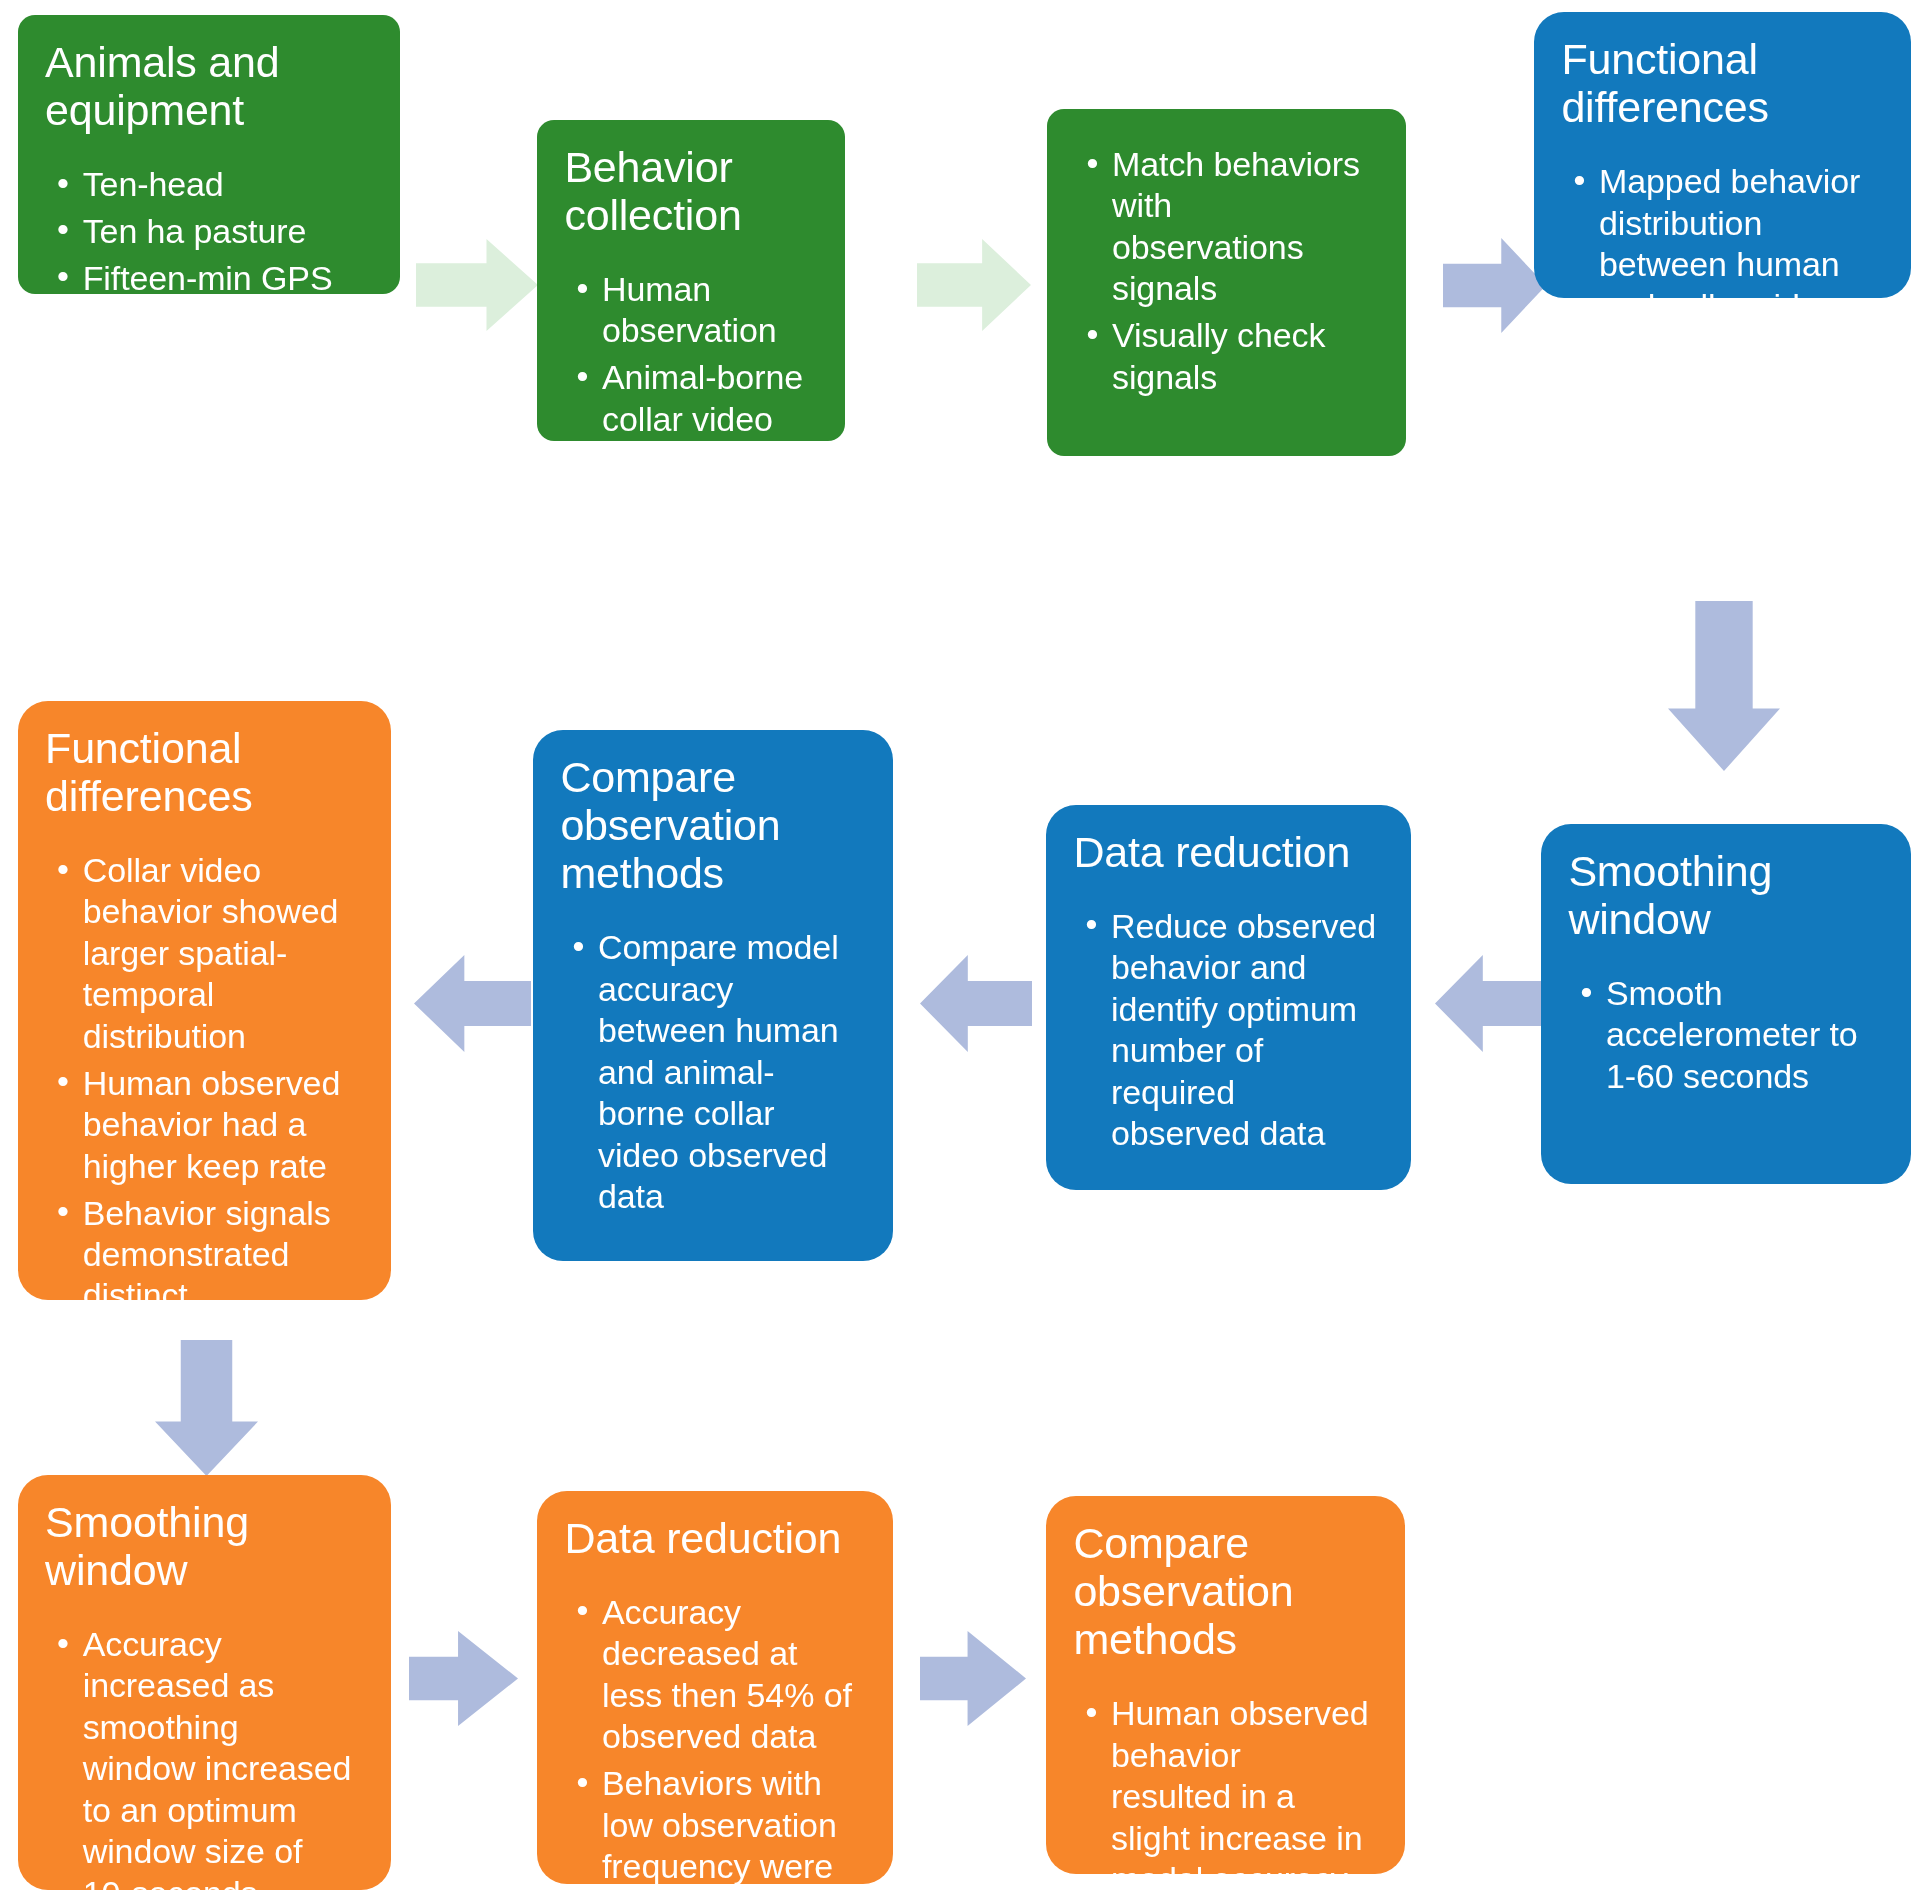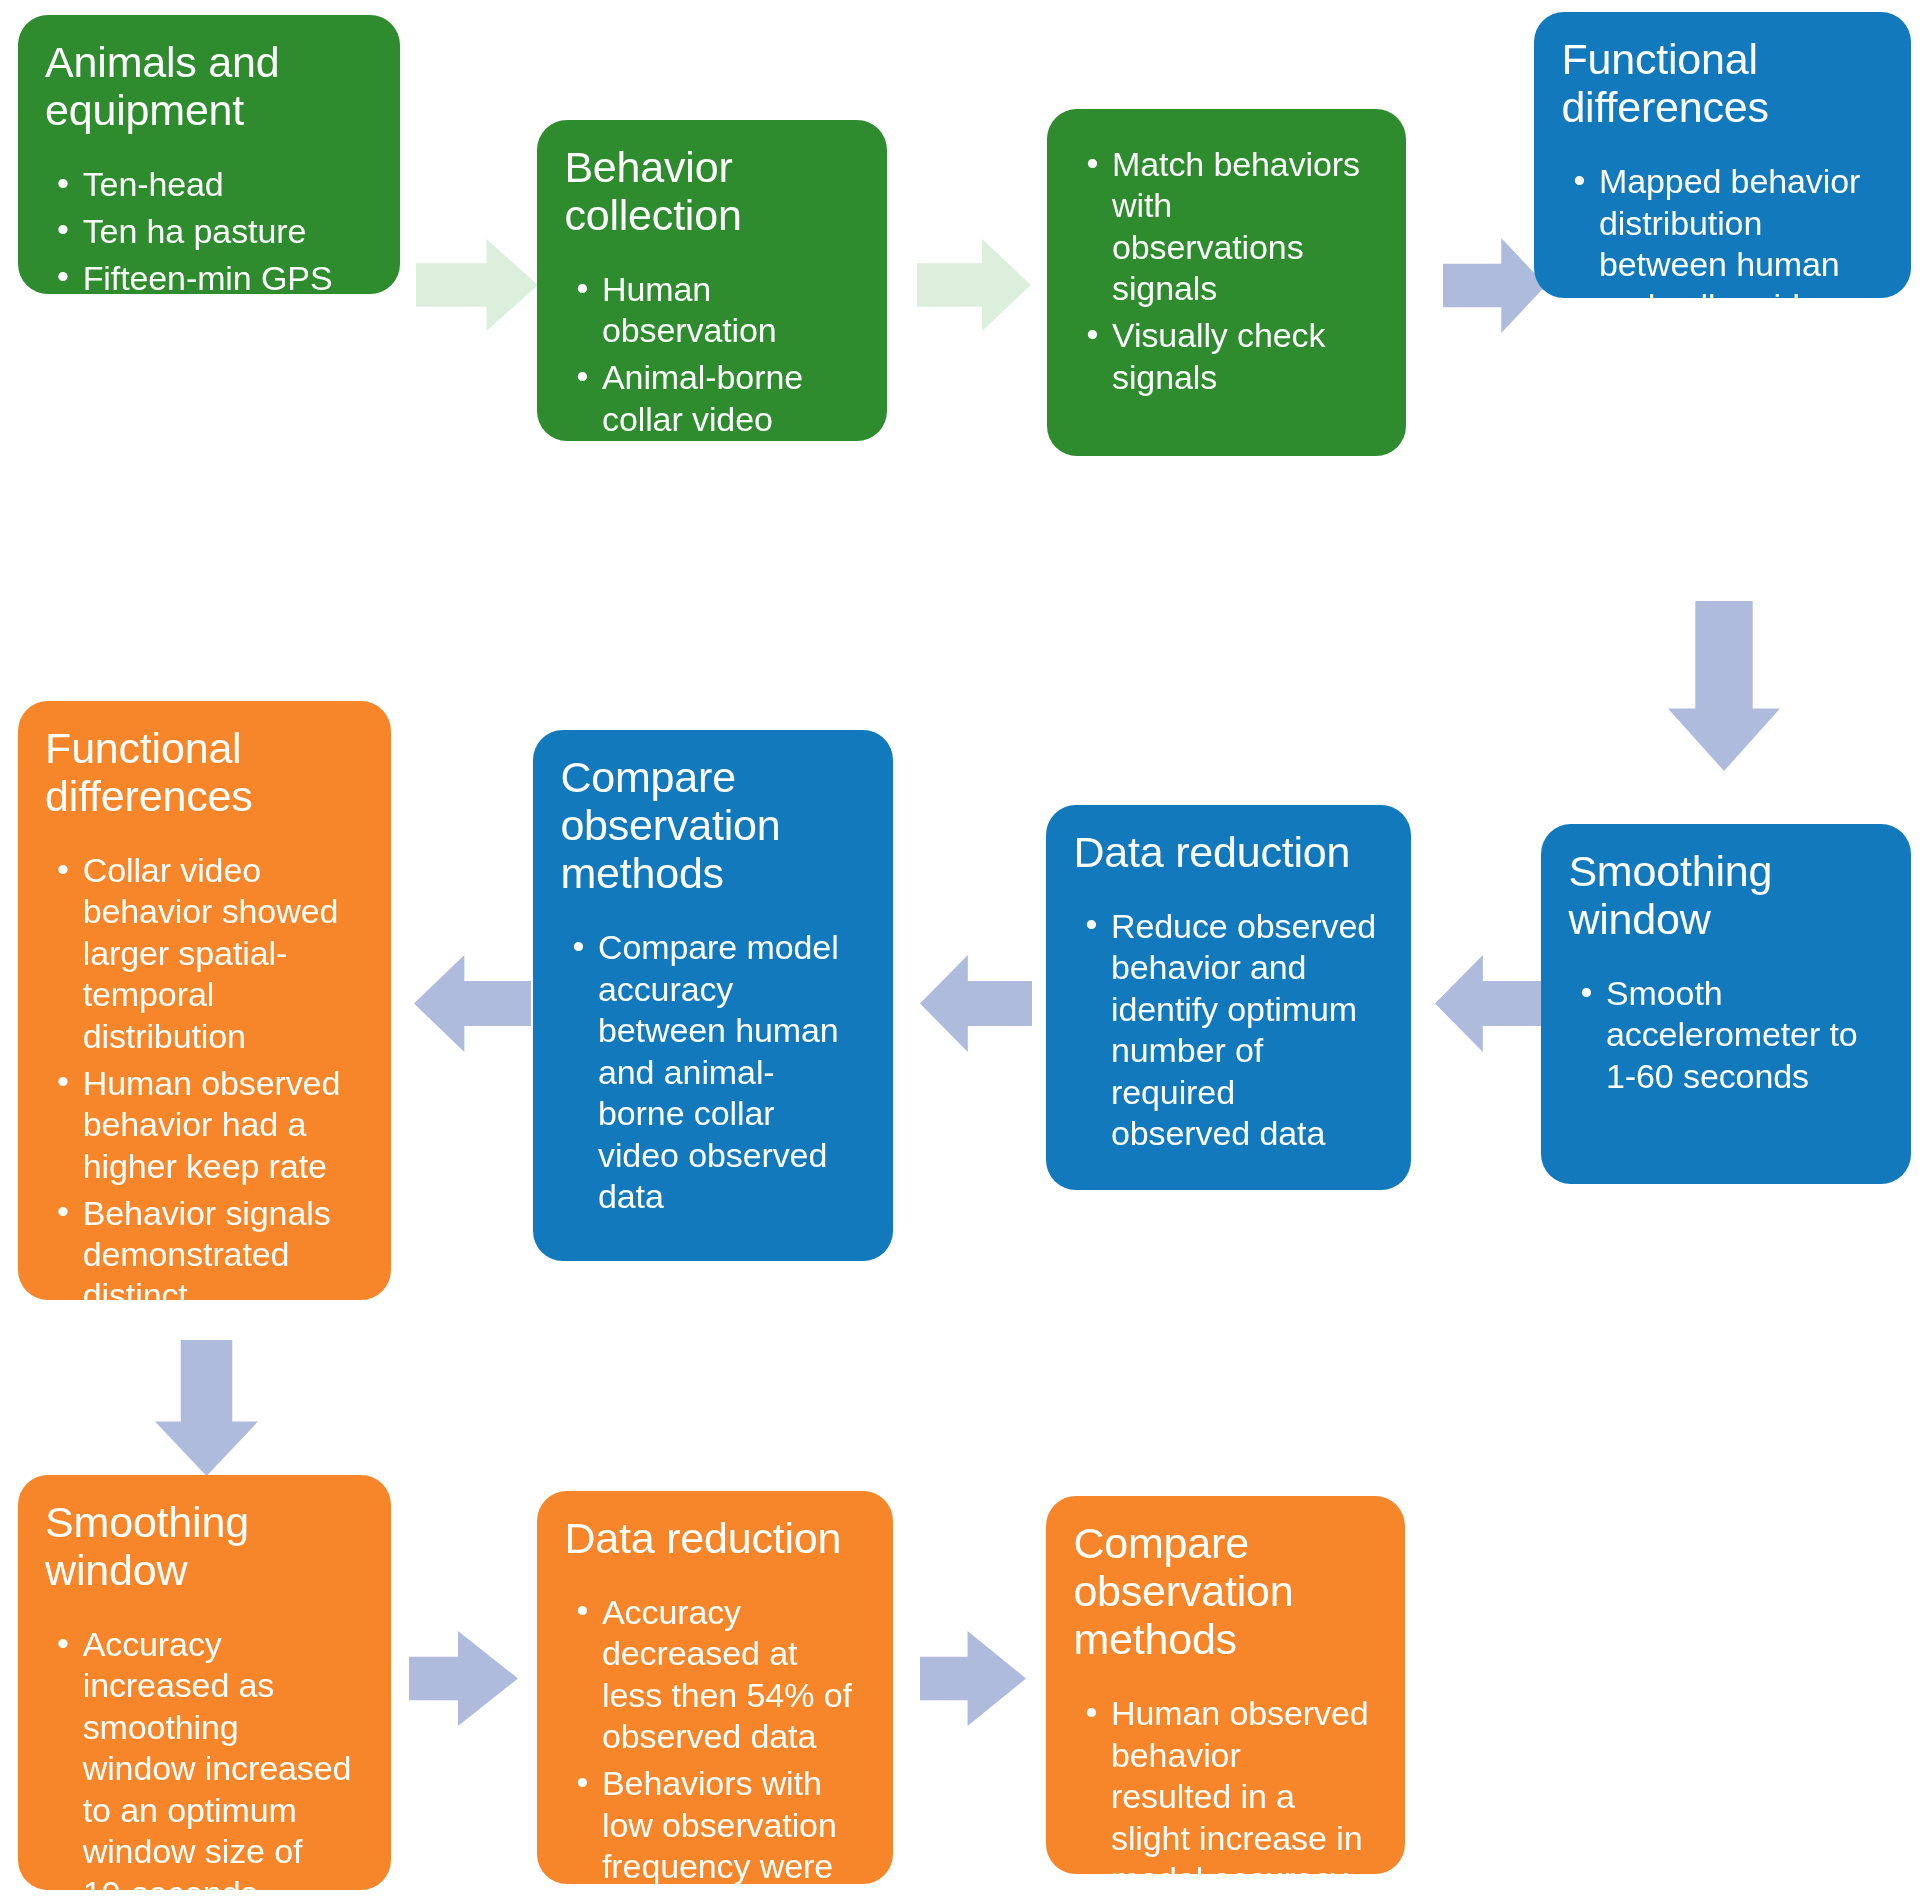--- a/index.html
+++ b/index.html
@@ -27,21 +27,21 @@
   .node {
     position: absolute;
     border-radius: 30px;
     box-sizing: border-box;
     padding: 23px 23px 23px 26px;
     color: #ffffff;
     display: flex;
     flex-direction: column;
     justify-content: flex-start;
   }
-  .node.green  { background: #2e8b2e; }
+  .node.green  { background: #2e8b2e; border-radius: 17px; }
   .node.blue   { background: #1279bd; }
   .node.orange { background: #f7862a; }
 
   .node-title {
     font-size: 43px;
     line-height: 1.12;
     font-weight: 400;
     letter-spacing: -0.2px;
     margin: 0 0 17.7px 1.4px;
     white-space: pre-line;
@@ -90,21 +90,21 @@
       <li>Accelerometers 40 hz</li>
     </ul>
   </div>
 
   <div class="arrow" style="left:416px; top:239px; width:122px; height:92px;">
     <svg viewBox="0 0 180 136" preserveAspectRatio="none">
       <polygon points="0,36 104,36 104,0 180,68 104,136 104,100 0,100" fill="#dcefdc"></polygon>
     </svg>
   </div>
 
-  <div class="node green" style="left:537px; top:120px; width:350px; height:321px;">
+  <div class="node green" style="left:537px; top:120px; width:308px; height:321px;">
     <div class="node-title">Behavior collection</div>
     <ul class="bullets">
       <li>Human observation</li>
       <li>Animal-borne collar video</li>
     </ul>
   </div>
 
   <div class="arrow" style="left:917px; top:239px; width:114px; height:92px;">
     <svg viewBox="0 0 168 136" preserveAspectRatio="none">
       <polygon points="0,36 96,36 96,0 168,68 96,136 96,100 0,100" fill="#dcefdc"></polygon>

